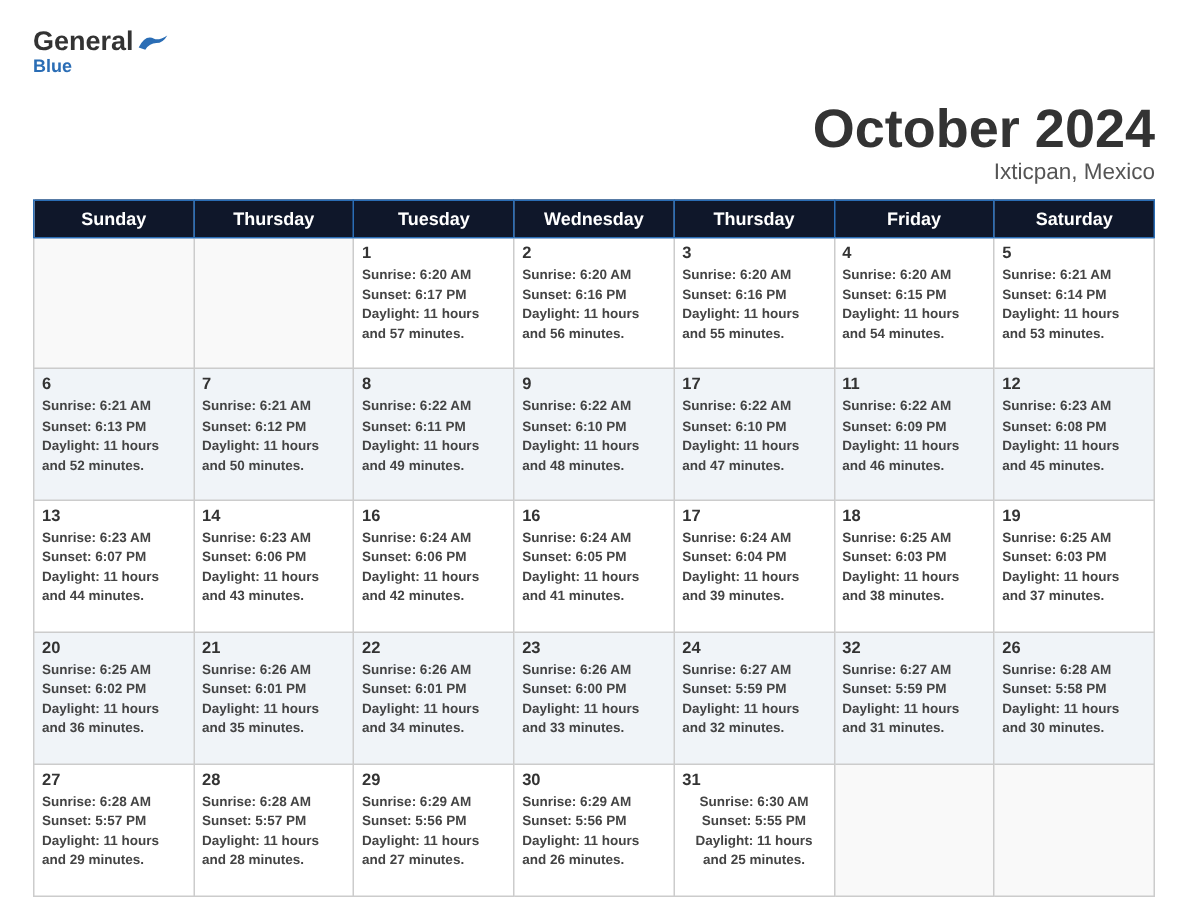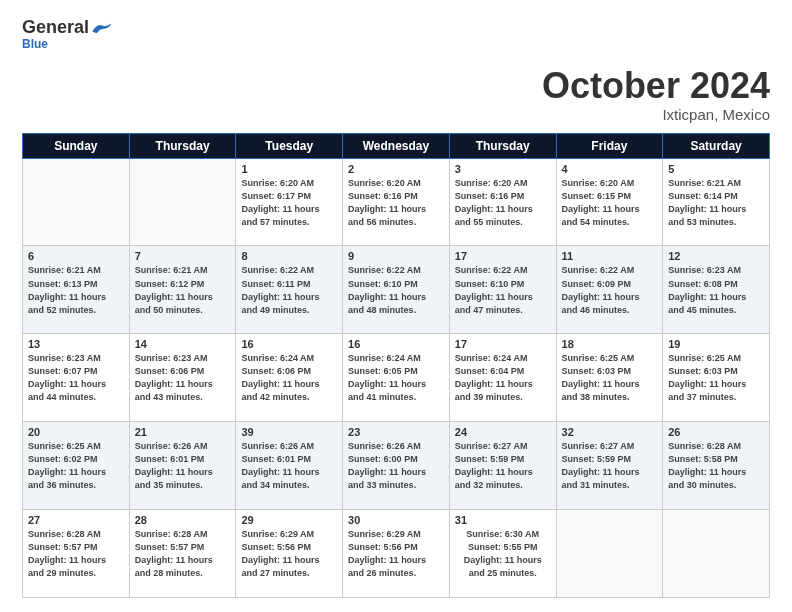--- a/index.html
+++ b/index.html
@@ -268,21 +268,21 @@
 Sunset: 6:02 PM
 Daylight: 11 hours and 36 minutes.</div>
           </td>
           <td>
             <span class="day-num">21</span>
             <div class="day-info" style="white-space: pre-line;">Sunrise: 6:26 AM
 Sunset: 6:01 PM
 Daylight: 11 hours and 35 minutes.</div>
           </td>
           <td>
-            <span class="day-num">39</span>
+            <span class="day-num">22</span>
             <div class="day-info" style="white-space: pre-line;">Sunrise: 6:26 AM
 Sunset: 6:01 PM
 Daylight: 11 hours and 34 minutes.</div>
           </td>
           <td>
             <span class="day-num">23</span>
             <div class="day-info" style="white-space: pre-line;">Sunrise: 6:26 AM
 Sunset: 6:00 PM
 Daylight: 11 hours and 33 minutes.</div>
           </td>

